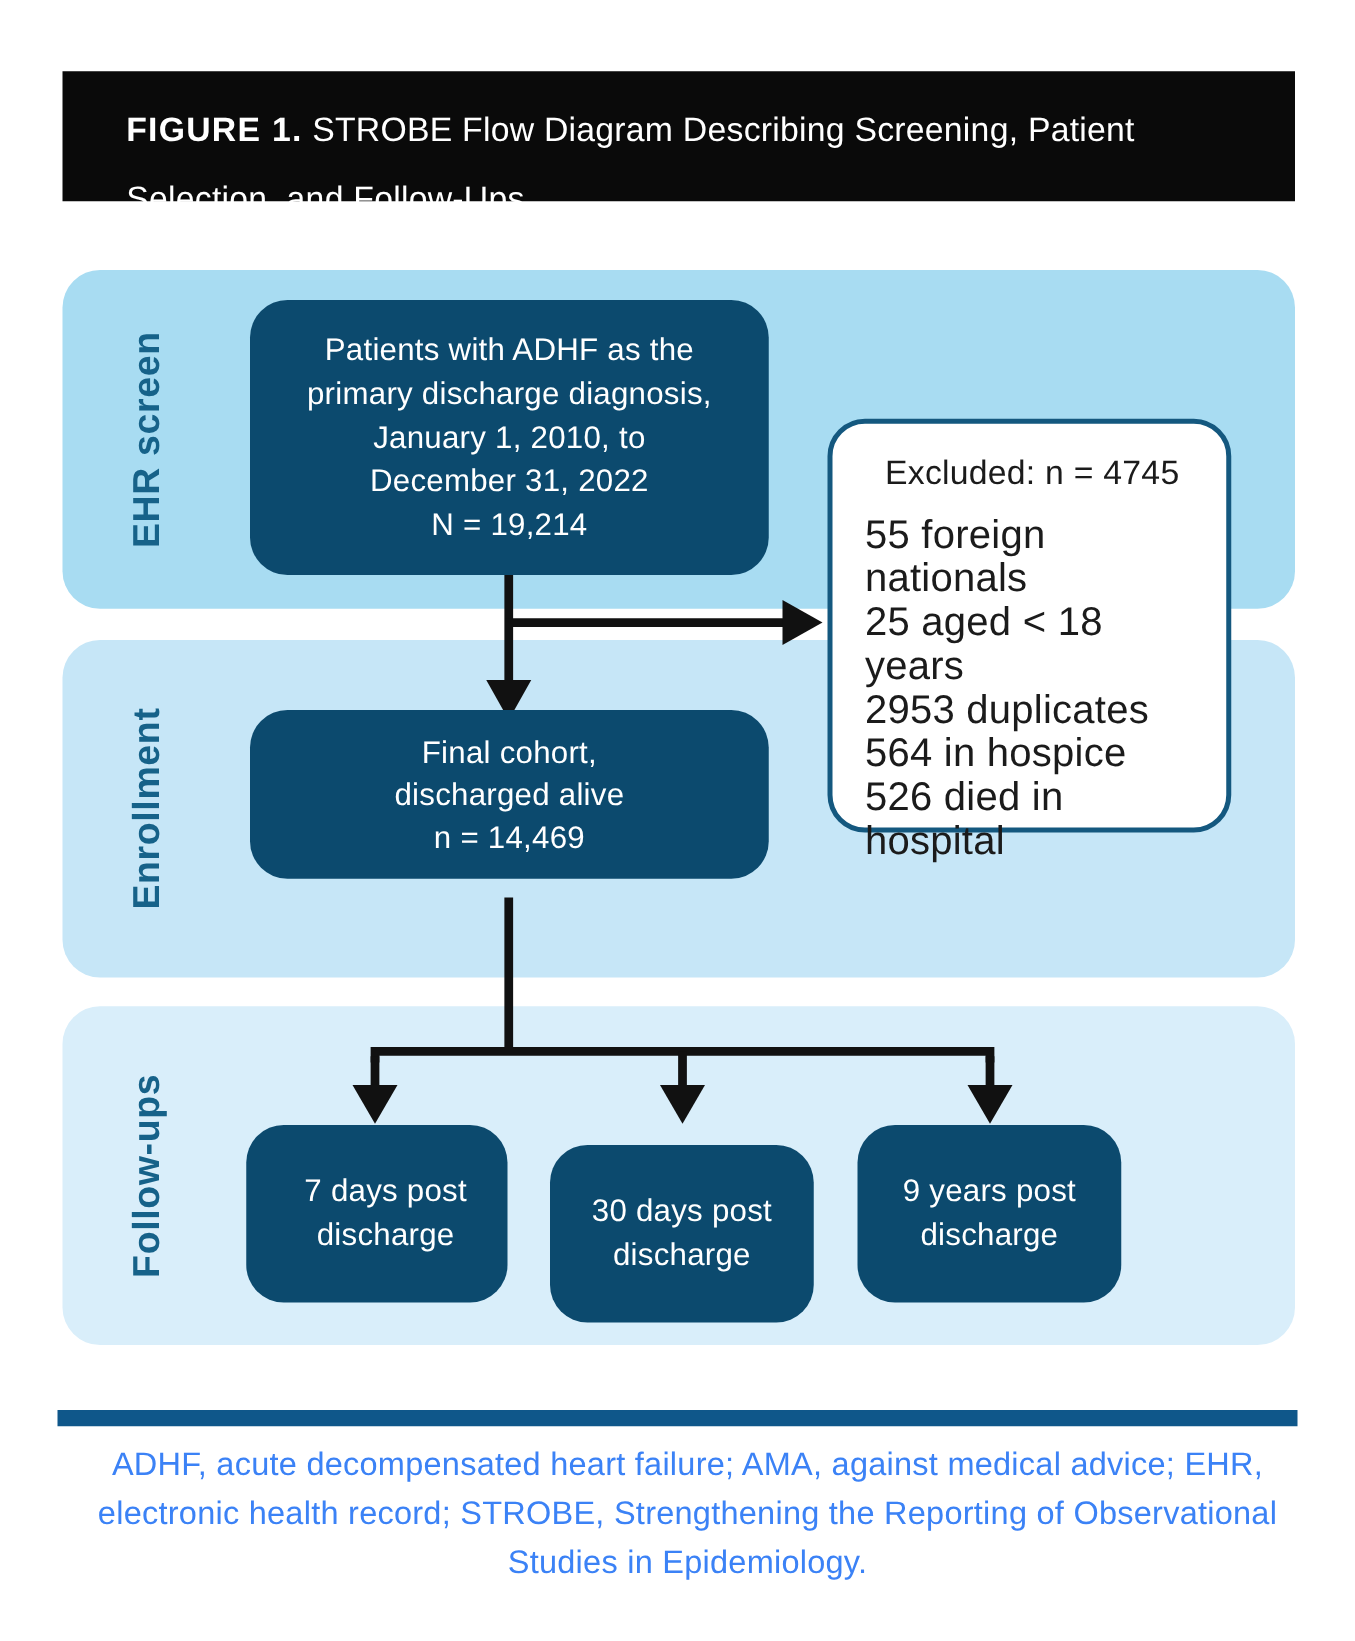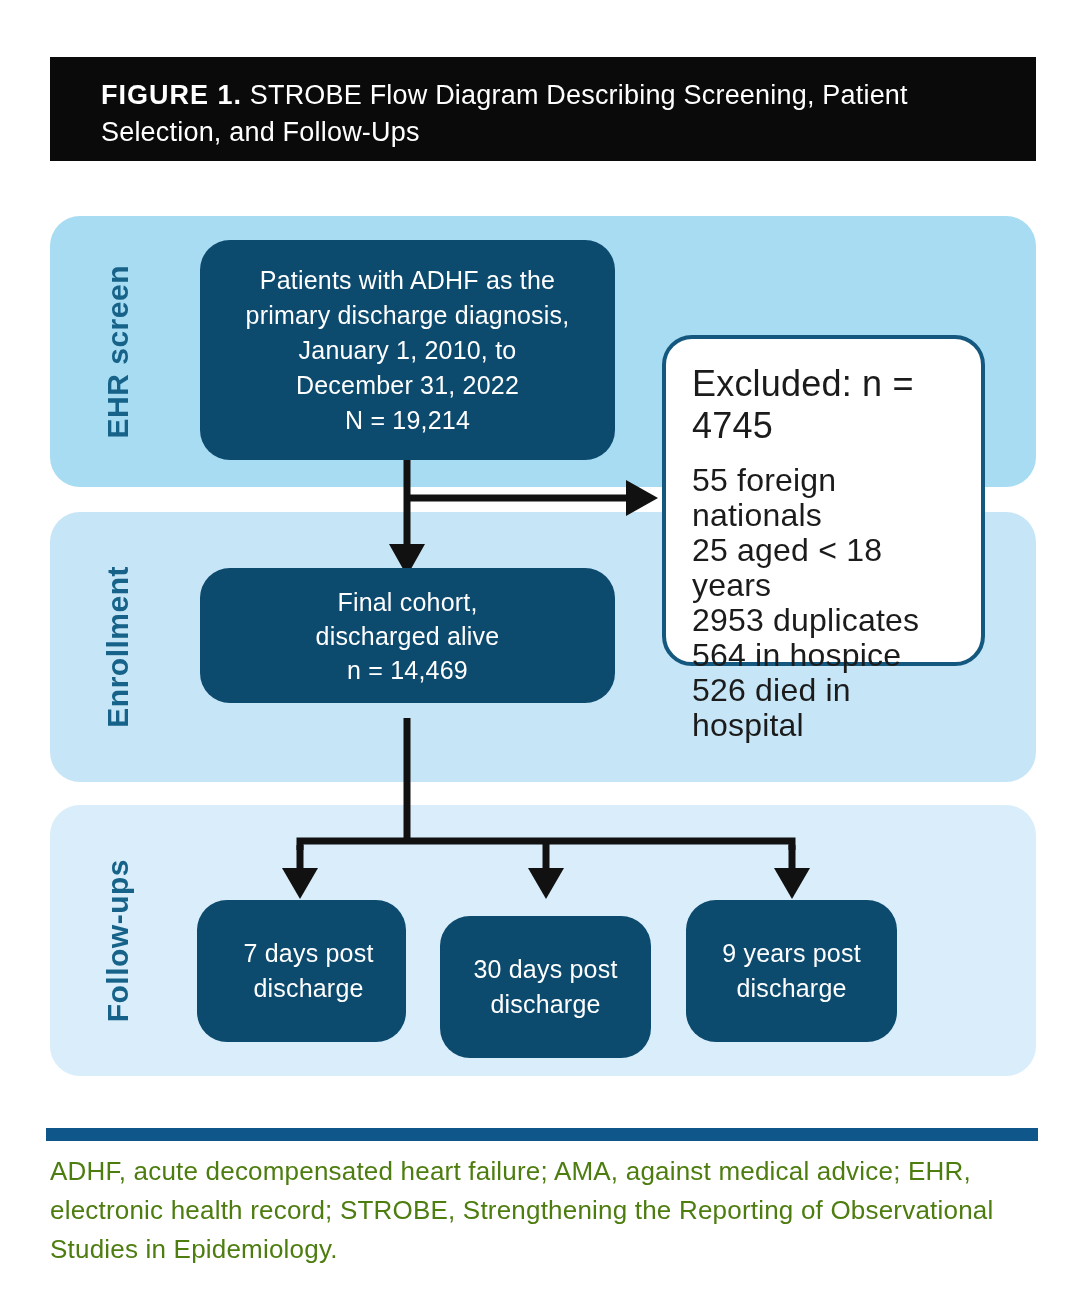--- a/index.html
+++ b/index.html
@@ -8,21 +8,21 @@
     width:1084px;height:1313px;
     background:#ffffff;
     font-family:"Liberation Sans","DejaVu Sans",sans-serif;
     overflow:hidden;
   }
   
   .title-bar{
     position:absolute;left:50px;top:57px;width:986px;height:104px;
     background:#0a0a0a;color:#ffffff;box-sizing:border-box;
     padding:20px 90px 0 51px;
-    font-size:27px;line-height:37px;letter-spacing:.2px;
+    font-size:27px;line-height:55px;letter-spacing:.2px;
   }
   .title-bar b{font-weight:800;letter-spacing:1px;}
   
   .band{position:absolute;left:50px;width:986px;border-radius:30px;}
   .band--ehr{top:216px;height:271px;background:#a8dcf2;}
   .band--enroll{top:512px;height:270px;background:#c6e6f7;}
   .band--follow{top:805px;height:271px;background:#d9eefa;}
   .band-label{
     position:absolute;left:22px;top:0;bottom:0;width:92px;
     display:flex;align-items:center;justify-content:center;
@@ -48,27 +48,27 @@
   .box-follow{top:900px;height:142px;}
   .box-follow-1{left:197px;width:209px;padding-left:24px;}
   .box-follow-2{left:440px;width:211px;margin-top:16px;}
   .box-follow-3{left:686px;width:211px;}
   
   .excluded-box{
     position:absolute;left:662px;top:335px;width:323px;height:331px;
     background:#ffffff;border:4px solid #14587f;border-radius:30px;
     box-sizing:border-box;padding:24px 14px 0 26px;color:#1b1b1b;
   }
-  .excluded-heading{font-size:36px;margin:0 0 16px 0;letter-spacing:.2px;}
+  .excluded-heading{font-size:27px;margin:0 0 16px 16px;letter-spacing:.2px;}
   .excluded-item{font-size:32px;line-height:35px;letter-spacing:.2px;}
   
   .divider-rule{position:absolute;left:46px;top:1128px;width:992px;height:13px;background:#0f578a;}
   .footnote{
     position:absolute;left:50px;top:1152px;width:1000px;
-    font-size:26px;line-height:39px;color:#4d7c0f;letter-spacing:.2px;
+    font-size:26px;line-height:39px;color:#3b82f6;letter-spacing:.2px;text-align:center;
   }
 </style>
 </head>
 <body>
 
 <div class="page">
 
   <div class="title-bar">
     <b>FIGURE 1.</b><span> STROBE Flow Diagram Describing Screening, Patient Selection, and Follow-Ups</span>
   </div>

